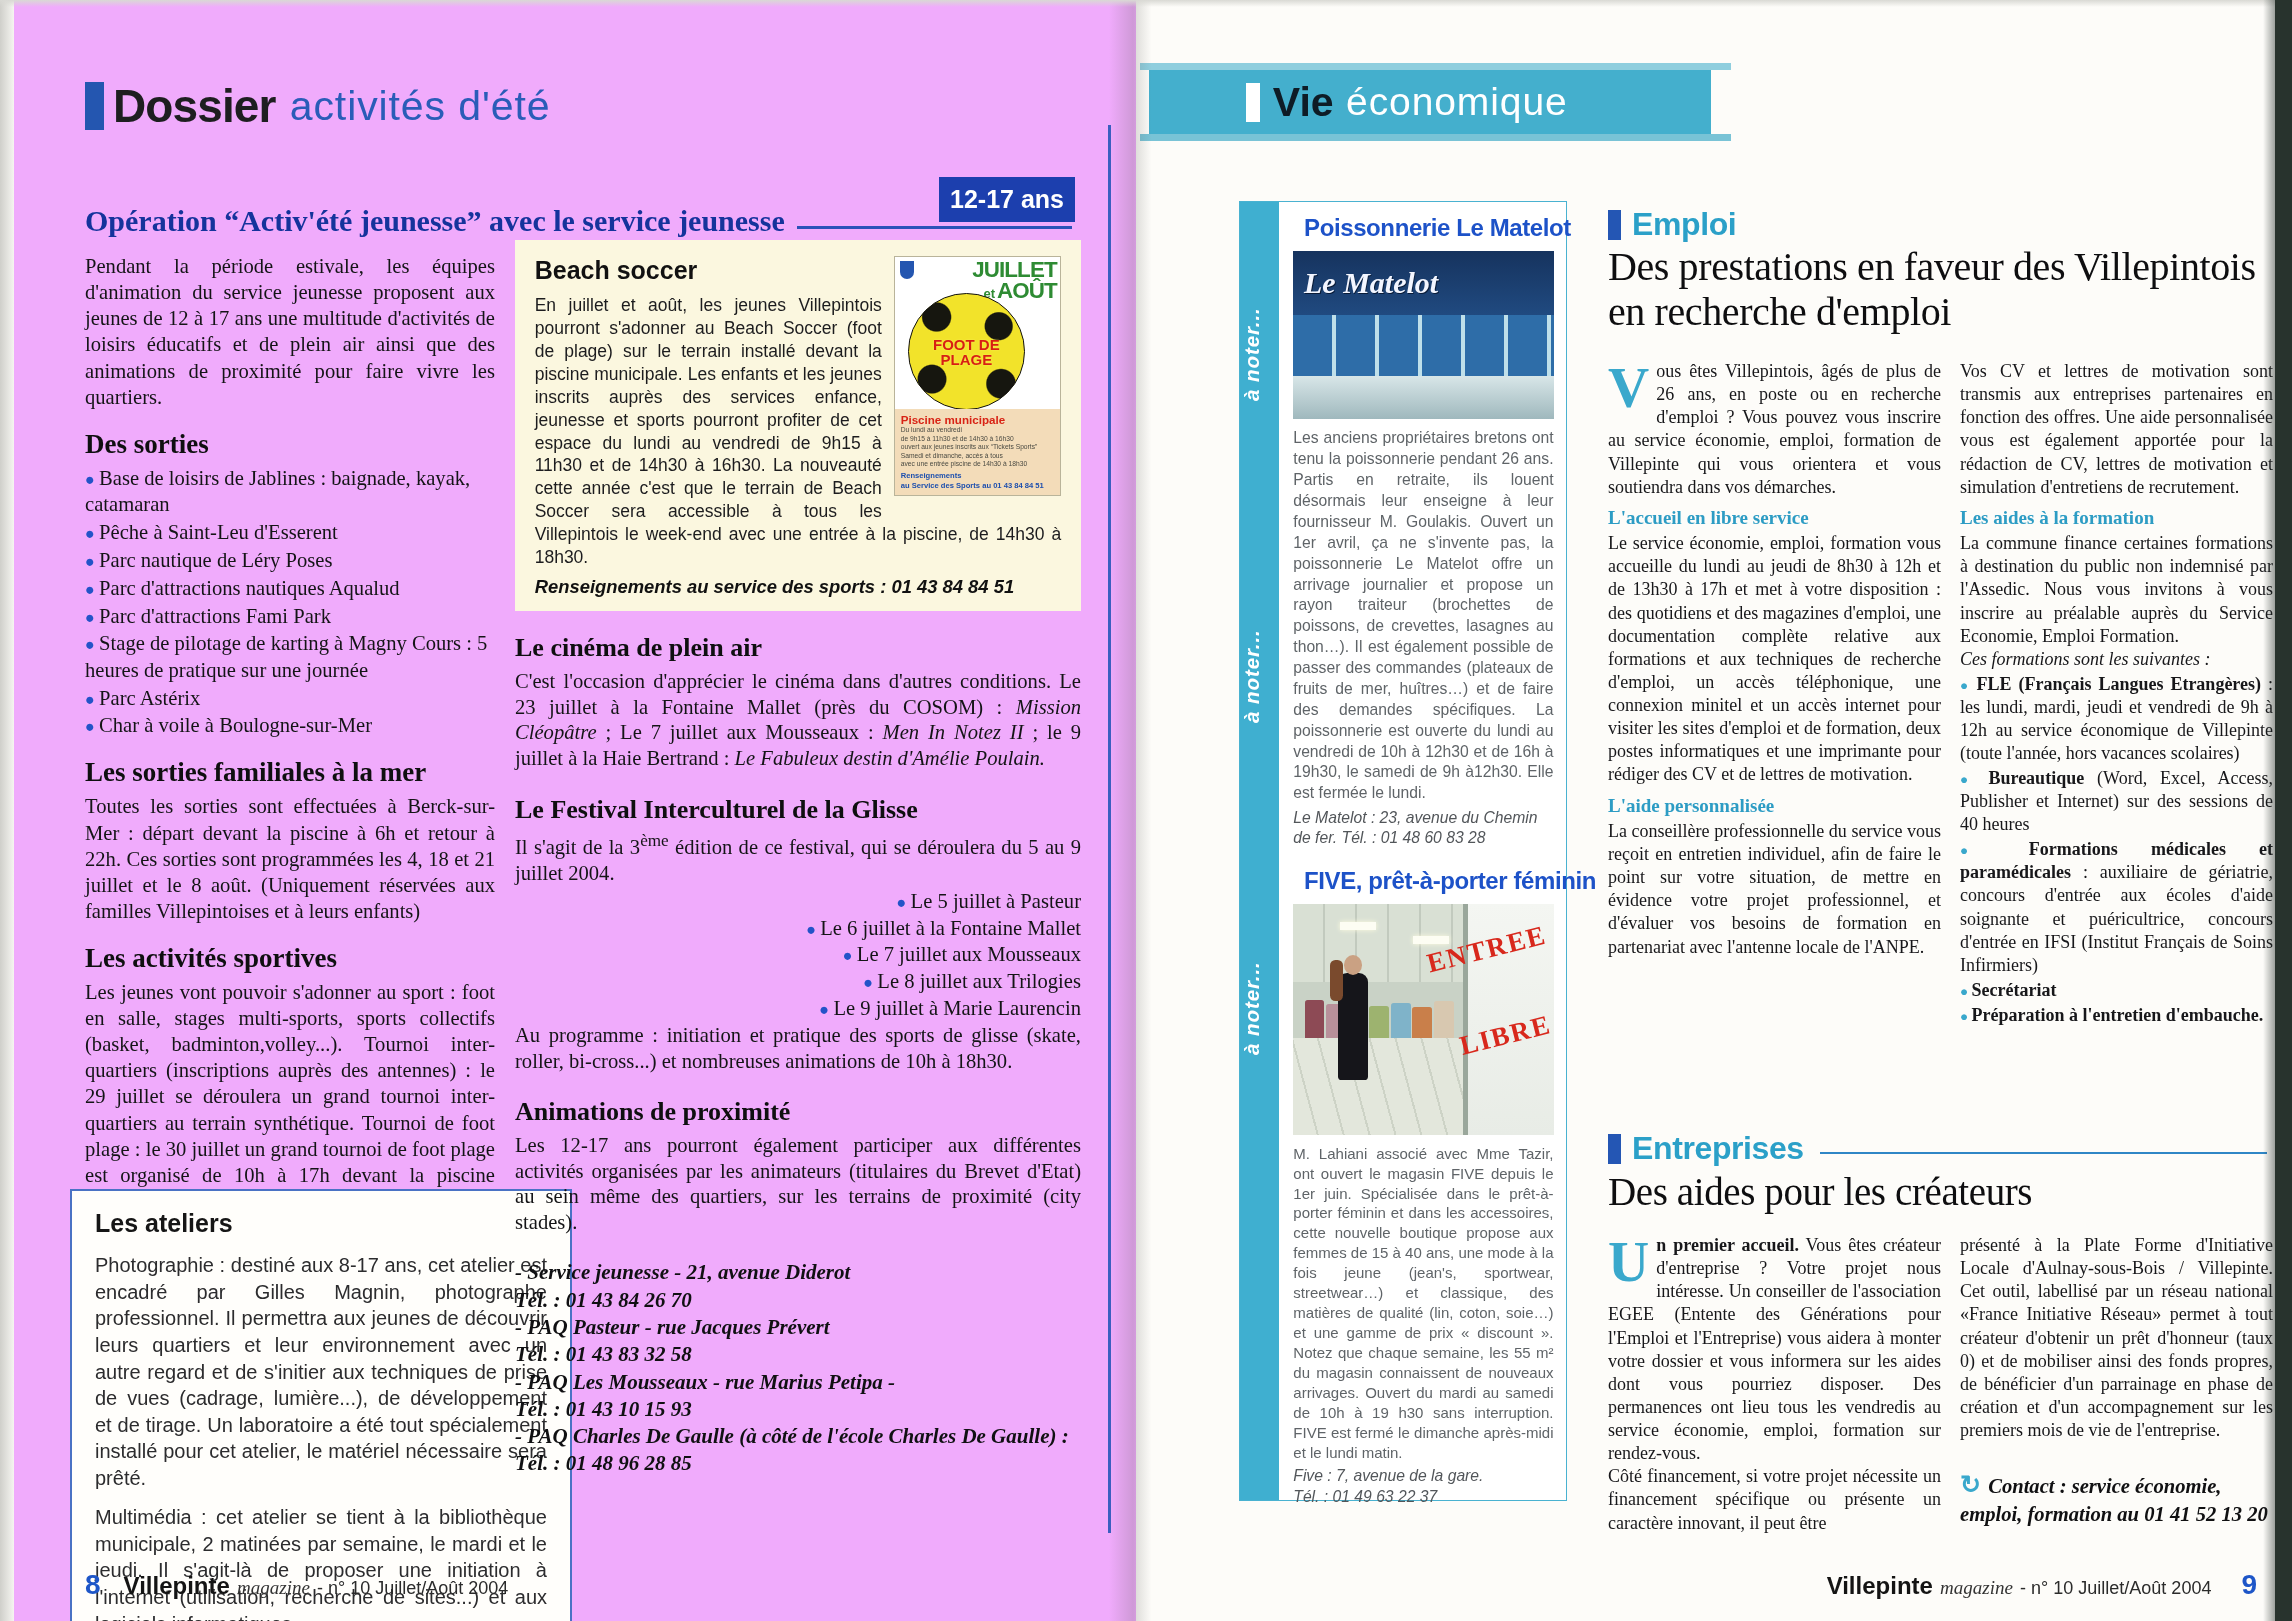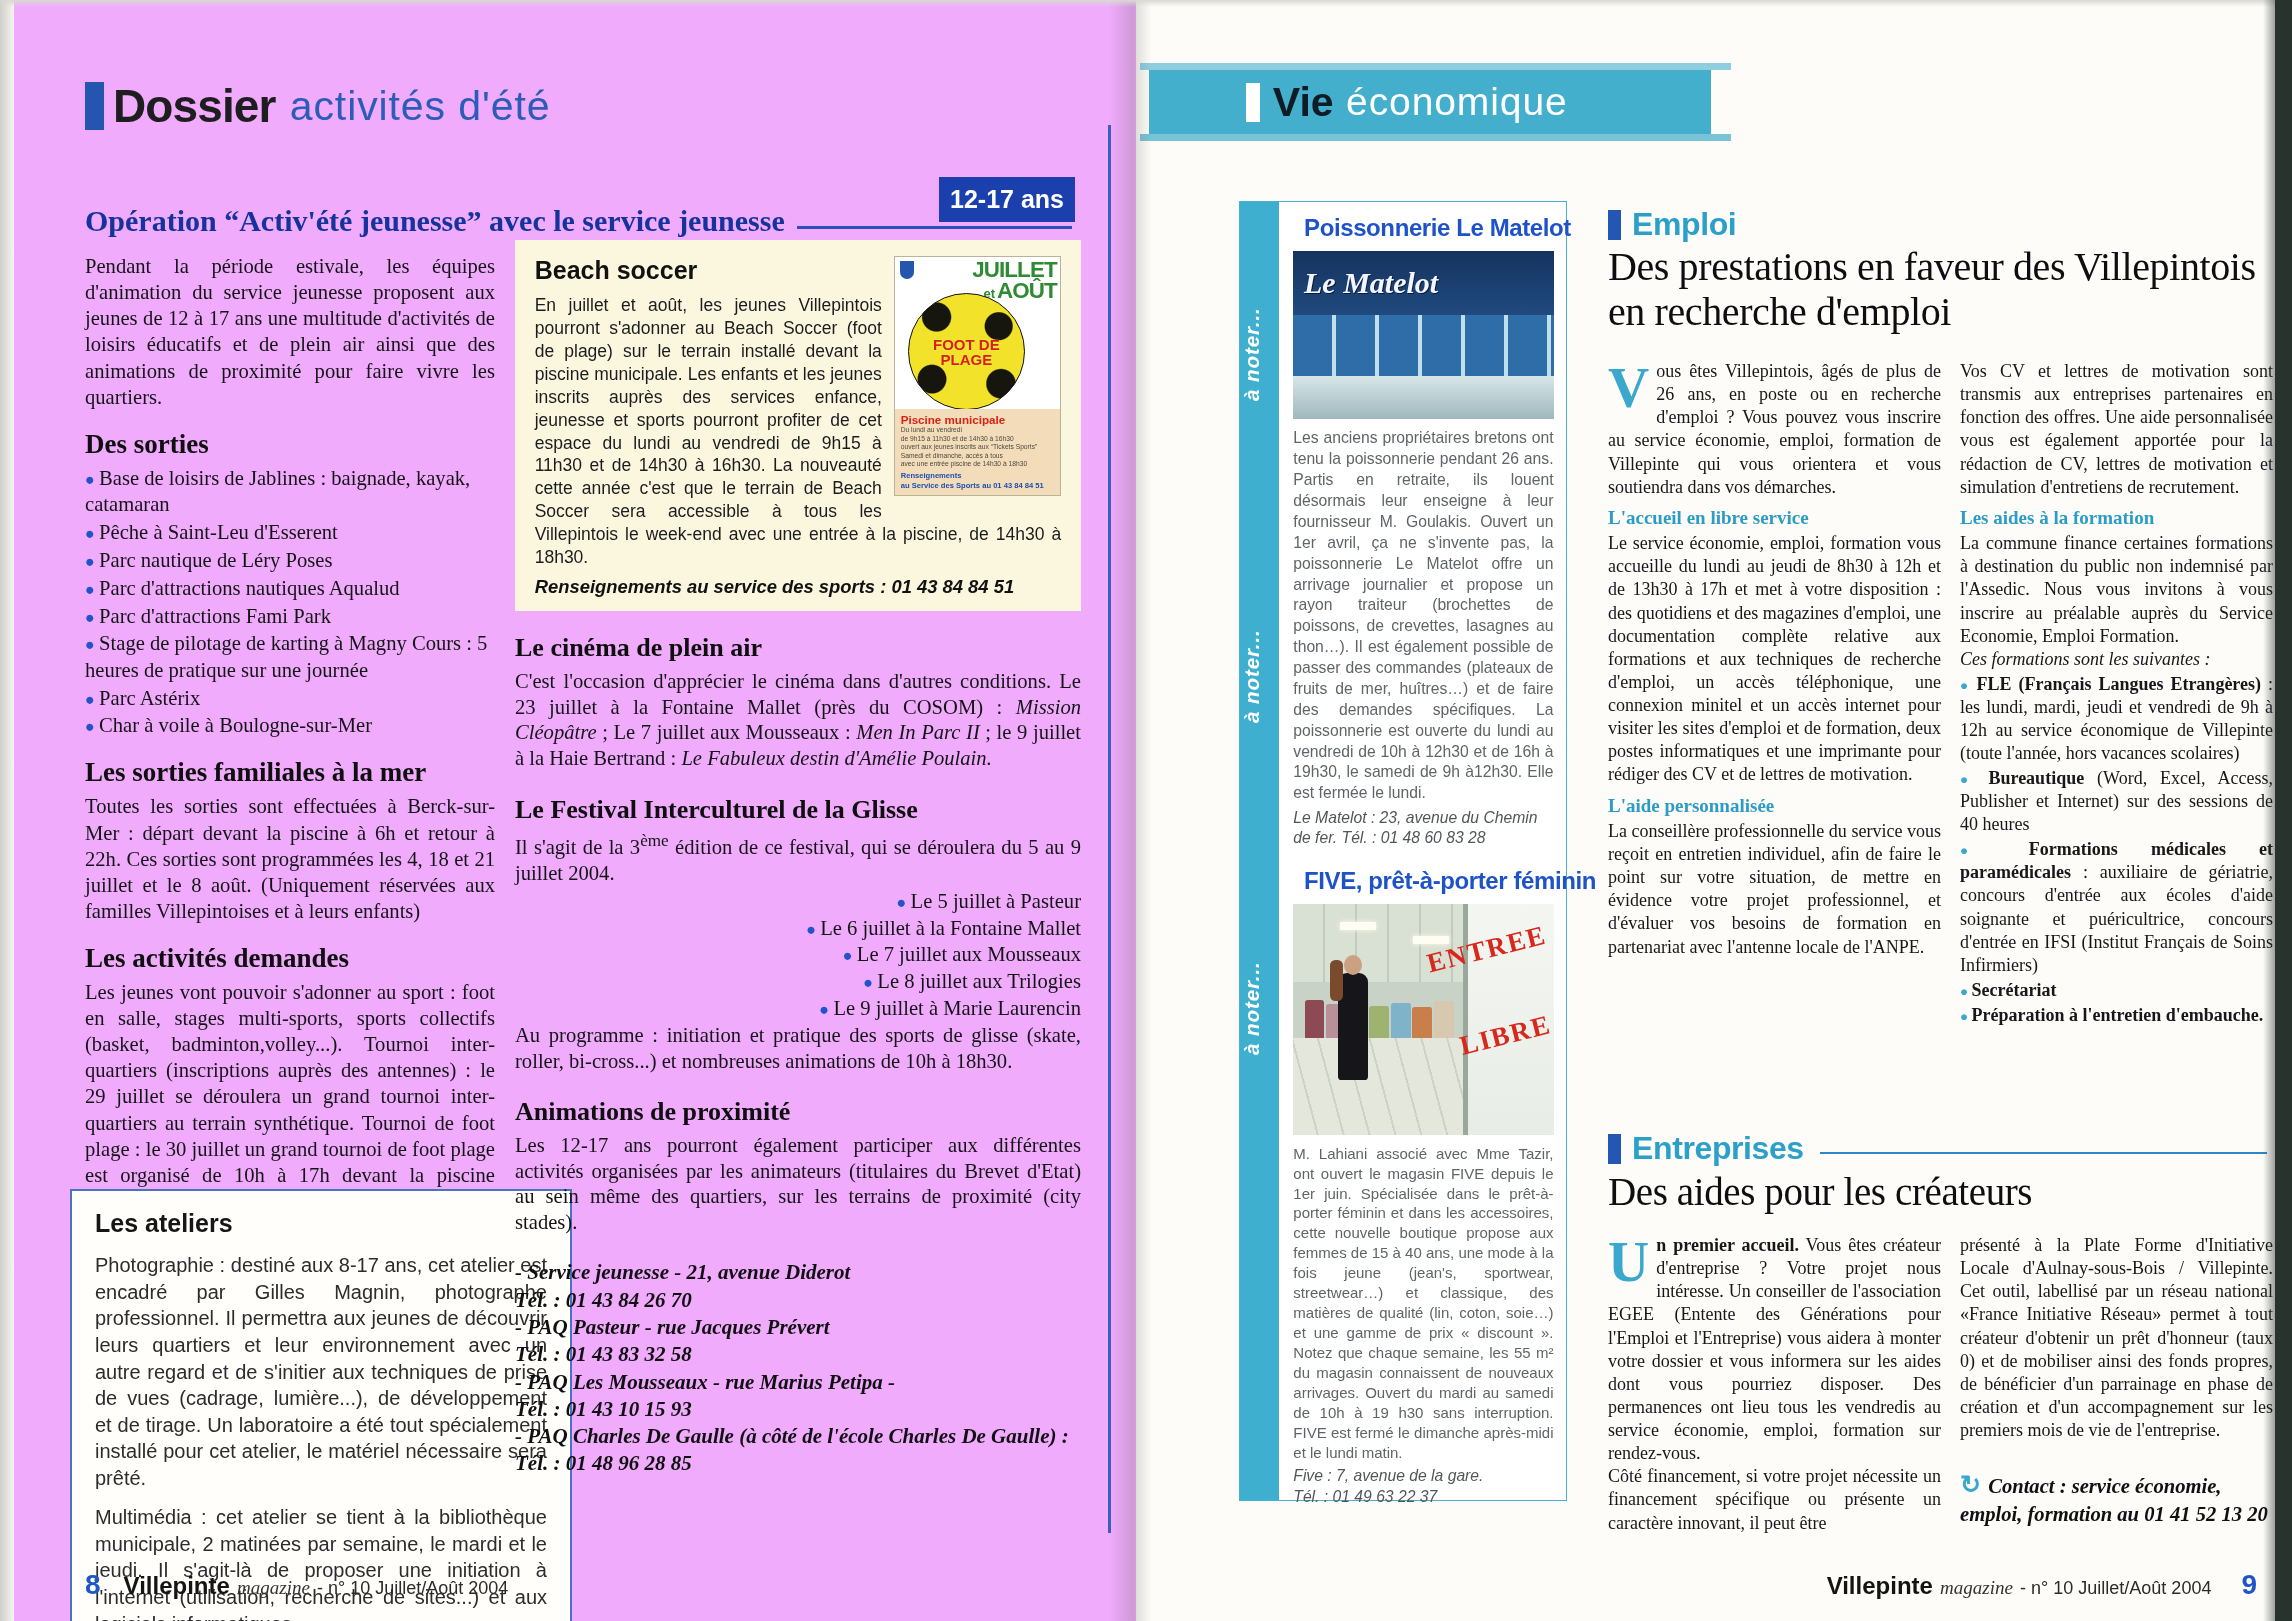--- a/index.html
+++ b/index.html
@@ -197,21 +197,21 @@
         <li>Parc d'attractions nautiques Aqualud</li>
         <li>Parc d'attractions Fami Park</li>
         <li>Stage de pilotage de karting à Magny Cours : 5 heures de pratique sur une journée</li>
         <li>Parc Astérix</li>
         <li>Char à voile à Boulogne-sur-Mer</li>
       </ul>
 
       <h3>Les sorties familiales à la mer</h3>
       <p>Toutes les sorties sont effectuées à Berck-sur-Mer : départ devant la piscine à 6h et retour à 22h. Ces sorties sont programmées les 4, 18 et 21 juillet et le 8 août. (Uniquement réservées aux familles Villepintoises et à leurs enfants)</p>
 
-      <h3>Les activités demandes</h3>
+      <h3>Les activités sportives</h3>
       <p>Les jeunes vont pouvoir s'adonner au sport : foot en salle, stages multi-sports, sports collectifs (basket, badminton,volley...). Tournoi inter-quartiers (inscriptions auprès des antennes) : le 29 juillet se déroulera un grand tournoi inter-quartiers au terrain synthétique. Tournoi de foot plage : le 30 juillet un grand tournoi de foot plage est organisé de 10h à 17h devant la piscine municipale.</p>
     </div>
 
     <div class="ateliers">
       <h4>Les ateliers</h4>
       <p>Photographie : destiné aux 8-17 ans, cet atelier est encadré par Gilles Magnin, photographe professionnel. Il permettra aux jeunes de découvrir leurs quartiers et leur environnement avec un autre regard et de s'initier aux techniques de prise de vues (cadrage, lumière...), de développement et de tirage. Un laboratoire a été tout spécialement installé pour cet atelier, le matériel nécessaire sera prêté.</p>
       <p style="margin-bottom:0;">Multimédia : cet atelier se tient à la bibliothèque municipale, 2 matinées par semaine, le mardi et le jeudi. Il s'agit-là de proposer une initiation à l'internet (utilisation, recherche de sites...) et aux logiciels informatiques.</p>
     </div>
 
     <div class="colM">
@@ -241,21 +241,21 @@
             </div>
           </div>
         </div>
         <h4>Beach soccer</h4>
         <p class="body">En juillet et août, les jeunes Villepintois pourront s'adonner au Beach Soccer (foot de plage) sur le terrain installé devant la piscine municipale. Les enfants et les jeunes inscrits auprès des services enfance, jeunesse et sports pourront profiter de cet espace du lundi au vendredi de 9h15 à 11h30 et de 14h30 à 16h30. La nouveauté cette année c'est que le terrain de Beach Soccer sera accessible à tous les Villepintois le week-end avec une entrée à la piscine, de 14h30 à 18h30.</p>
         <p class="contact">Renseignements au service des sports : 01 43 84 84 51</p>
       </div>
 
       <div class="art">
         <h3>Le cinéma de plein air</h3>
-        <p><span>C'est l'occasion d'apprécier le cinéma dans d'autres conditions. Le 23 juillet à la Fontaine Mallet (près du COSOM) : </span><span class="film">Mission Cléopâtre</span><span> ; Le 7 juillet aux Mousseaux : </span><span class="film">Men In Parc II</span><span> ; le 9 juillet à la Haie Bertrand : </span><span class="film">Le Fabuleux destin d'Amélie Poulain.</span></p>
+        <p><span>C'est l'occasion d'apprécier le cinéma dans d'autres conditions. Le 23 juillet à la Fontaine Mallet (près du COSOM) : </span><span class="film">Mission Cléopâtre</span><span> ; Le 7 juillet aux Mousseaux : </span><span class="film">Men In Notez II</span><span> ; le 9 juillet à la Haie Bertrand : </span><span class="film">Le Fabuleux destin d'Amélie Poulain.</span></p>
       </div>
 
       <div class="art">
         <h3>Le Festival Interculturel de la Glisse</h3>
         <p><span>Il s'agit de la 3</span><sup>ème</sup><span> édition de ce festival, qui se déroulera du 5 au 9 juillet 2004.</span></p>
         <ul class="dotlist">
           <li>Le 5 juillet à Pasteur</li>
           <li>Le 6 juillet à la Fontaine Mallet</li>
           <li>Le 7 juillet aux Mousseaux</li>
           <li>Le 8 juillet aux Trilogies</li>

